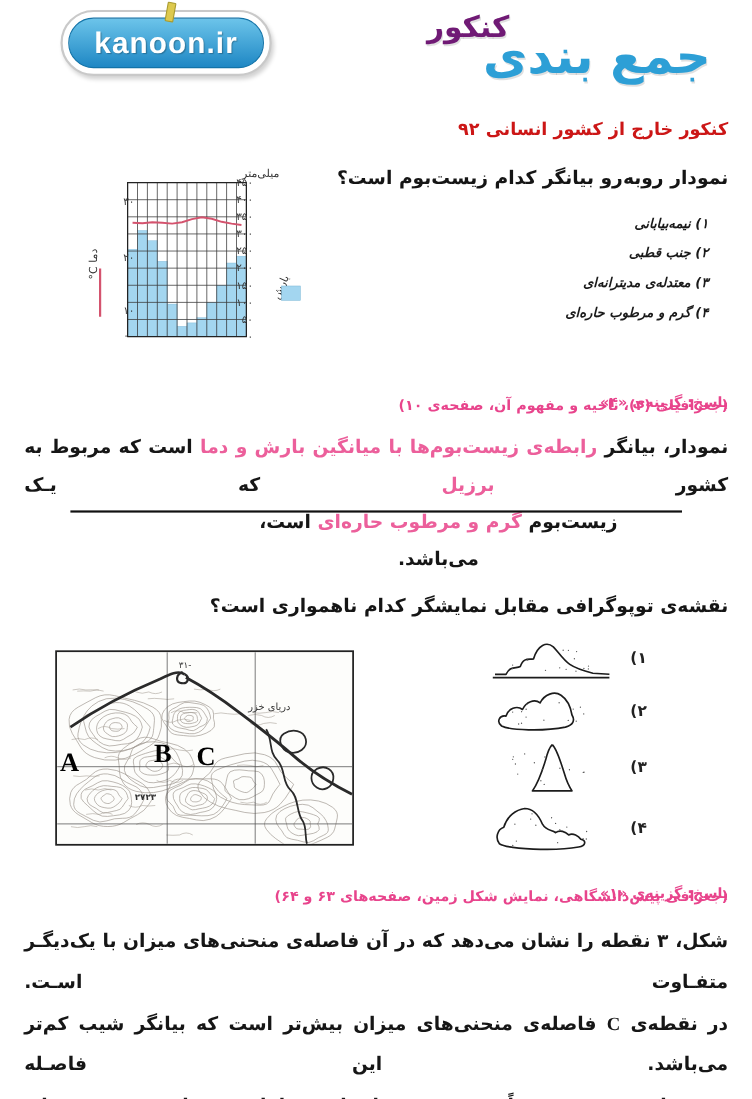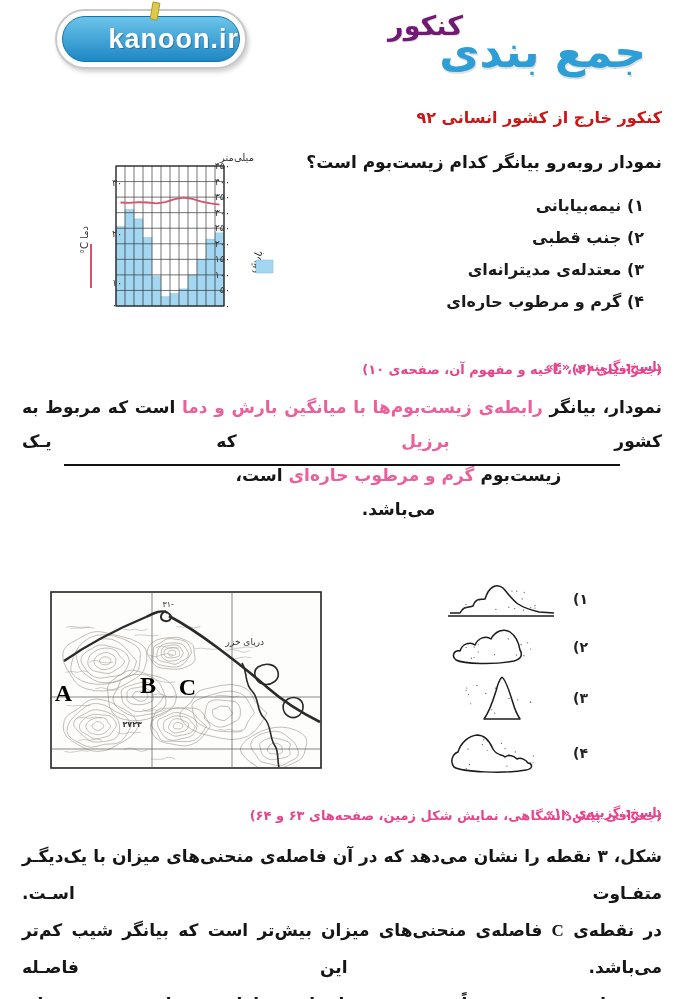--- a/index.html
+++ b/index.html
@@ -3,36 +3,36 @@
 <meta charset="utf-8">
 <style>
   html,body{margin:0;padding:0;background:#fff;}
   .page{position:relative;width:684px;height:999px;background:#fff;overflow:hidden;
         font-family:"DejaVu Sans",sans-serif;direction:rtl;}
   
   .kanoon-logo{position:absolute;left:55px;top:9px;width:188px;height:56px;
     background:#fff;border:2px solid #c9c9c9;border-radius:32px;box-shadow:2px 3px 4px rgba(0,0,0,.18);
     display:flex;align-items:center;justify-content:center;direction:ltr;}
   .kanoon-logo .inner{width:176px;height:44px;border-radius:24px;
-    background:linear-gradient(#6cc4ea,#1e87c4);display:flex;align-items:center;justify-content:flex-end;
+    background:linear-gradient(#6cc4ea,#1e87c4);display:flex;align-items:center;justify-content:center;
     border:1px solid #1273a8;}
   .kanoon-logo .inner span{color:#fff;font-weight:bold;font-size:27px;letter-spacing:1px;
     font-family:"Liberation Sans",sans-serif;text-shadow:1px 1px 1px rgba(0,0,0,.25);}
   .pencil{position:absolute;left:94px;top:-9px;width:6px;height:16px;background:#ddc94e;
     border:1px solid #a89a2f;transform:rotate(10deg);border-radius:1px;}
   .brand{position:absolute;right:38px;top:10px;width:270px;height:70px;}
   .brand .blue{position:absolute;right:0;top:16px;font-size:44px;font-weight:bold;color:#2d9fd6;
     text-shadow:1px 2px 0 rgba(0,0,0,.12);}
   .brand .red{position:absolute;right:183px;top:0;font-size:27px;font-weight:bold;color:#701a75;
     text-shadow:1px 1px 0 rgba(0,0,0,.12);text-align:center;}
   
   .sec-title{position:absolute;right:22px;font-size:16px;font-weight:bold;color:#cc1616;text-align:center;}
   .q-text{position:absolute;right:22px;font-size:17px;font-weight:bold;color:#151515;}
   .opts{position:absolute;right:40px;display:flex;flex-direction:column;gap:13px;
-    font-size:16px;font-weight:bold;color:#1a1a1a;text-align:right;}
+    font-size:12px;font-weight:bold;color:#1a1a1a;text-align:right;font-style:italic;}
   .ans{position:absolute;right:22px;font-size:13px;font-weight:bold;color:#e8448c;margin-top:25px;}
   .src{position:absolute;right:22px;font-size:13px;font-weight:bold;color:#e8448c;}
   .expl{position:absolute;right:22px;left:22px;font-size:17px;font-weight:bold;color:#161616;}
   .expl .line{line-height:34px;direction:rtl;}
   .expl .just{text-align:justify;text-align-last:justify;}
   .expl .nojust{text-align:right;}
   #q1-expl .line-1{margin-left:205px;margin-right:92px;text-align:center;text-align-last:center;}
   #q2-expl .line{line-height:37px;}
   .pink{color:#ec5f9b;}
   .latin{font-family:"Liberation Serif",serif;font-weight:bold;}
@@ -140,20 +140,21 @@
 
   <div class="ans" style="top:334px">پاسخ: گزینه‌ی «۴»</div>
   <div class="src" style="top:362px">(جغرافیای (۲)، ناحیه و مفهوم آن، صفحه‌ی ۱۰)</div>
   <div class="expl" style="top:390px" id="q1-expl">
       <div class="line line-0 just"><span>نمودار، بیانگر </span><span class="pink">رابطه‌ی زیست‌بوم‌ها با میانگین بارش و دما</span><span> است که مربوط به کشور </span><span class="pink">برزیل</span><span> که یـک</span></div>
       <div class="line line-1 nojust"><span>زیست‌بوم </span><span class="pink">گرم و مرطوب حاره‌ای</span><span> است، می‌باشد.</span></div>
     </div>
 
   <div class="divider"></div>
 
+  <div class="q-text" style="top:541px">نقشه‌ی توپوگرافی مقابل نمایشگر کدام ناهمواری است؟</div>
 
   <div class="topomap">
     <svg id="map-svg" width="272" height="178" viewBox="0 0 272 178">
         <rect x="1" y="1" width="270" height="176" fill="#fdfdfb" stroke="#222" stroke-width="1.6"></rect>
         <clipPath id="mc">
           <rect x="2" y="2" width="268" height="174"></rect>
         </clipPath>
         <g clip-path="url(#mc)">
           <path d="M61.2,70.0 Q61.2,70.0 60.6,70.8 Q60.0,71.7 59.3,72.5 Q58.7,73.2 57.5,73.6 Q56.3,73.9 55.0,73.8 Q53.8,73.7 52.6,73.5 Q51.3,73.2 50.7,72.4 Q50.1,71.7 49.8,70.8 Q49.5,70.0 49.7,69.2 Q50.0,68.3 50.6,67.5 Q51.3,66.8 52.5,66.3 Q53.6,65.9 55.0,65.9 Q56.3,66.0 57.7,66.2 Q59.2,66.3 59.8,67.2 Q60.5,68.1 60.8,69.1 Z" fill="none" stroke="#9b948c" stroke-width="0.6"></path>
           <path d="M65.8,70.0 Q65.8,70.0 65.6,71.8 Q65.5,73.5 63.9,75.0 Q62.3,76.4 60.0,77.3 Q57.7,78.2 54.9,78.6 Q52.0,79.1 49.9,77.7 Q47.8,76.3 46.0,75.0 Q44.3,73.6 44.1,71.8 Q44.0,70.0 44.7,68.4 Q45.4,66.8 46.6,65.3 Q47.9,63.8 50.2,63.0 Q52.5,62.2 55.2,61.6 Q57.9,61.1 60.0,62.4 Q62.1,63.8 64.0,65.0 Q66.0,66.3 65.9,68.2 Z" fill="none" stroke="#9b948c" stroke-width="0.6"></path>

